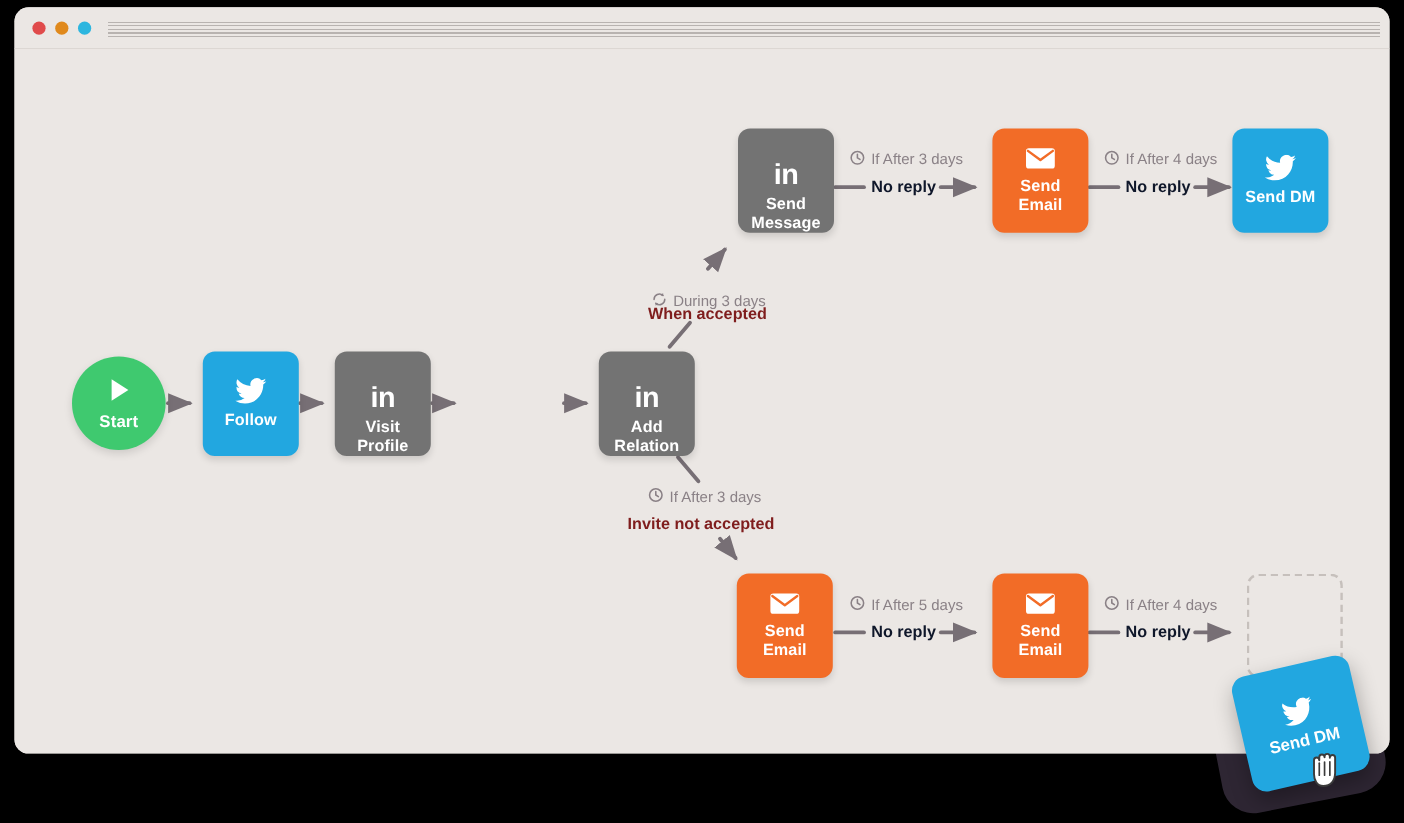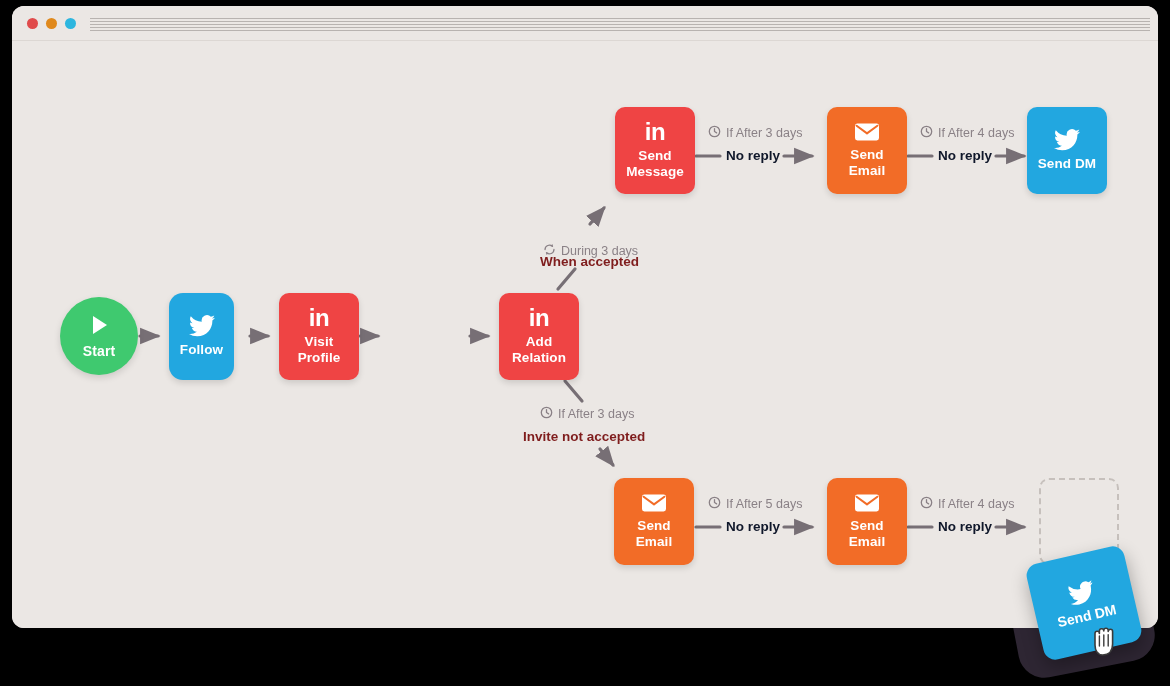--- a/index.html
+++ b/index.html
@@ -73,21 +73,21 @@
   }
   .node .node-icon {
     display: flex; align-items: center; justify-content: center;
     margin-bottom: 5px;
   }
   .node .node-label {
     font-size: 13.5px; font-weight: bold; line-height: 1.18;
     letter-spacing: .1px;
   }
   .node.blue    { background: #22a7e0; }
-  .node.purple  { background: #ef4444; }
+  .node.purple  { background: #737373; justify-content: flex-end; }
   .node.orange  { background: #f26c27; }
   .node.grey    { background: #a09aa3; }
 
   .node.start {
     border-radius: 50%;
     background: #3fc96f;
     box-shadow: 0 3px 7px rgba(0,0,0,0.13);
   }
   .node.start .node-label { font-size: 14px; }
 
@@ -206,21 +206,21 @@
 
       <div class="node start" style="left:48px; top:256px; width:78px; height:78px;">
         <span class="node-icon">
           <svg width="26" height="26" viewBox="0 0 26 26">
               <path d="M7 4 L21 13 L7 22 Z" fill="#fff"></path>
             </svg>
         </span>
         <span class="node-label">Start</span>
       </div>
 
-      <div class="node blue" style="left:157px; top:252px; width:65px; height:87px;border-radius:14px;">
+      <div class="node blue" style="left:157px; top:252px; width:80px; height:87px;">
         <span class="node-icon">
           <svg width="26" height="22" viewBox="0 0 24 20">
               <path fill="#fff" d="M24 2.4a9.6 9.6 0 0 1-2.83.78A4.94 4.94 0 0 0 23.34.37a9.87 9.87 0 0 1-3.13 1.2A4.92 4.92 0 0 0 11.8 6.03 13.96 13.96 0 0 1 1.67.9a4.92 4.92 0 0 0 1.52 6.57A4.9 4.9 0 0 1 .96 6.85v.06a4.92 4.92 0 0 0 3.95 4.83 4.96 4.96 0 0 1-2.22.08 4.93 4.93 0 0 0 4.6 3.42A9.88 9.88 0 0 1 0 17.3a13.94 13.94 0 0 0 7.55 2.21c9.06 0 14.01-7.5 14.01-14v-.64A10 10 0 0 0 24 2.4z"></path>
             </svg>
         </span>
         <span class="node-label">Follow</span>
       </div>
 
       <div class="node purple" style="left:267px; top:252px; width:80px; height:87px;">
         <span class="node-icon in-glyph">in</span>

